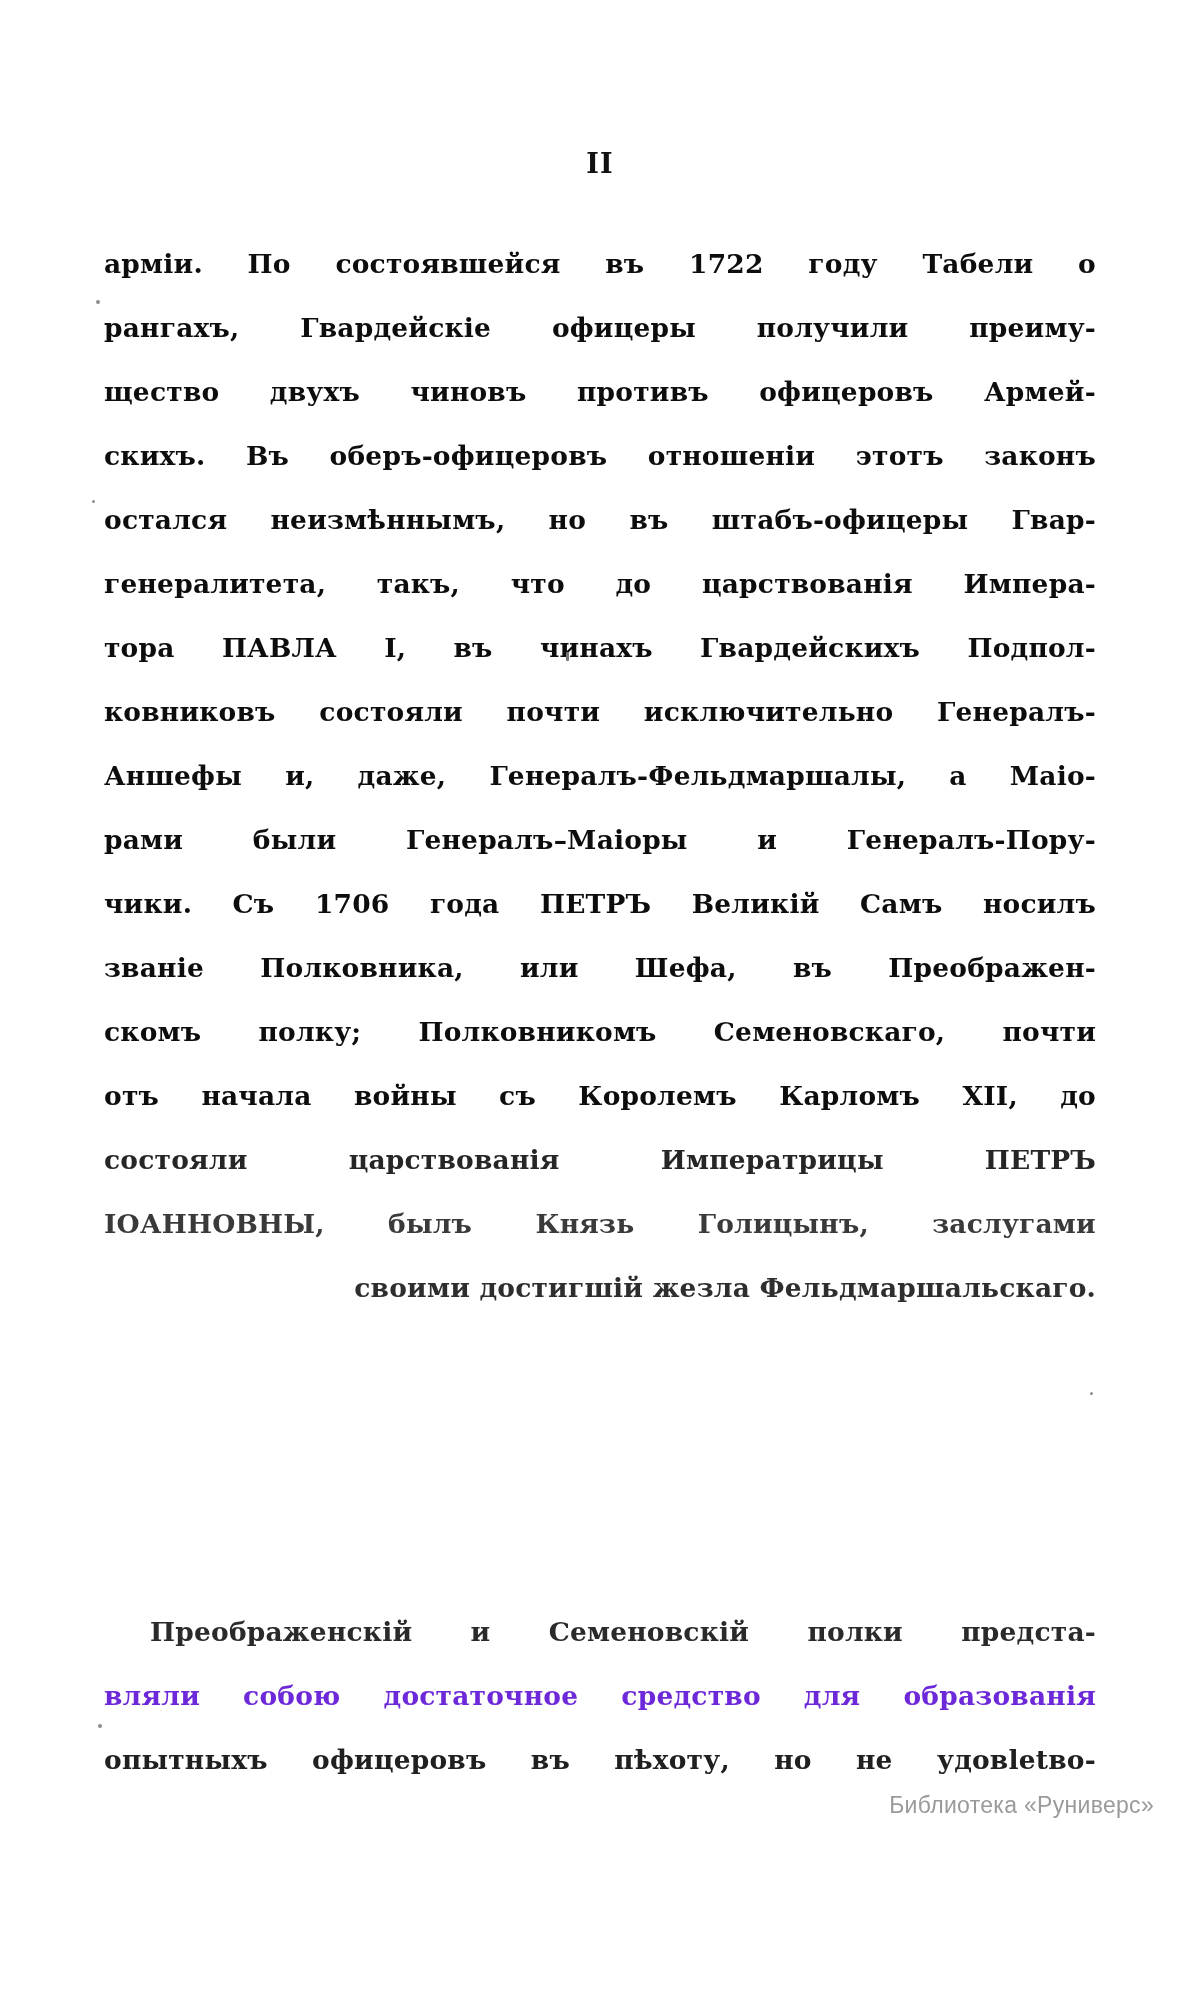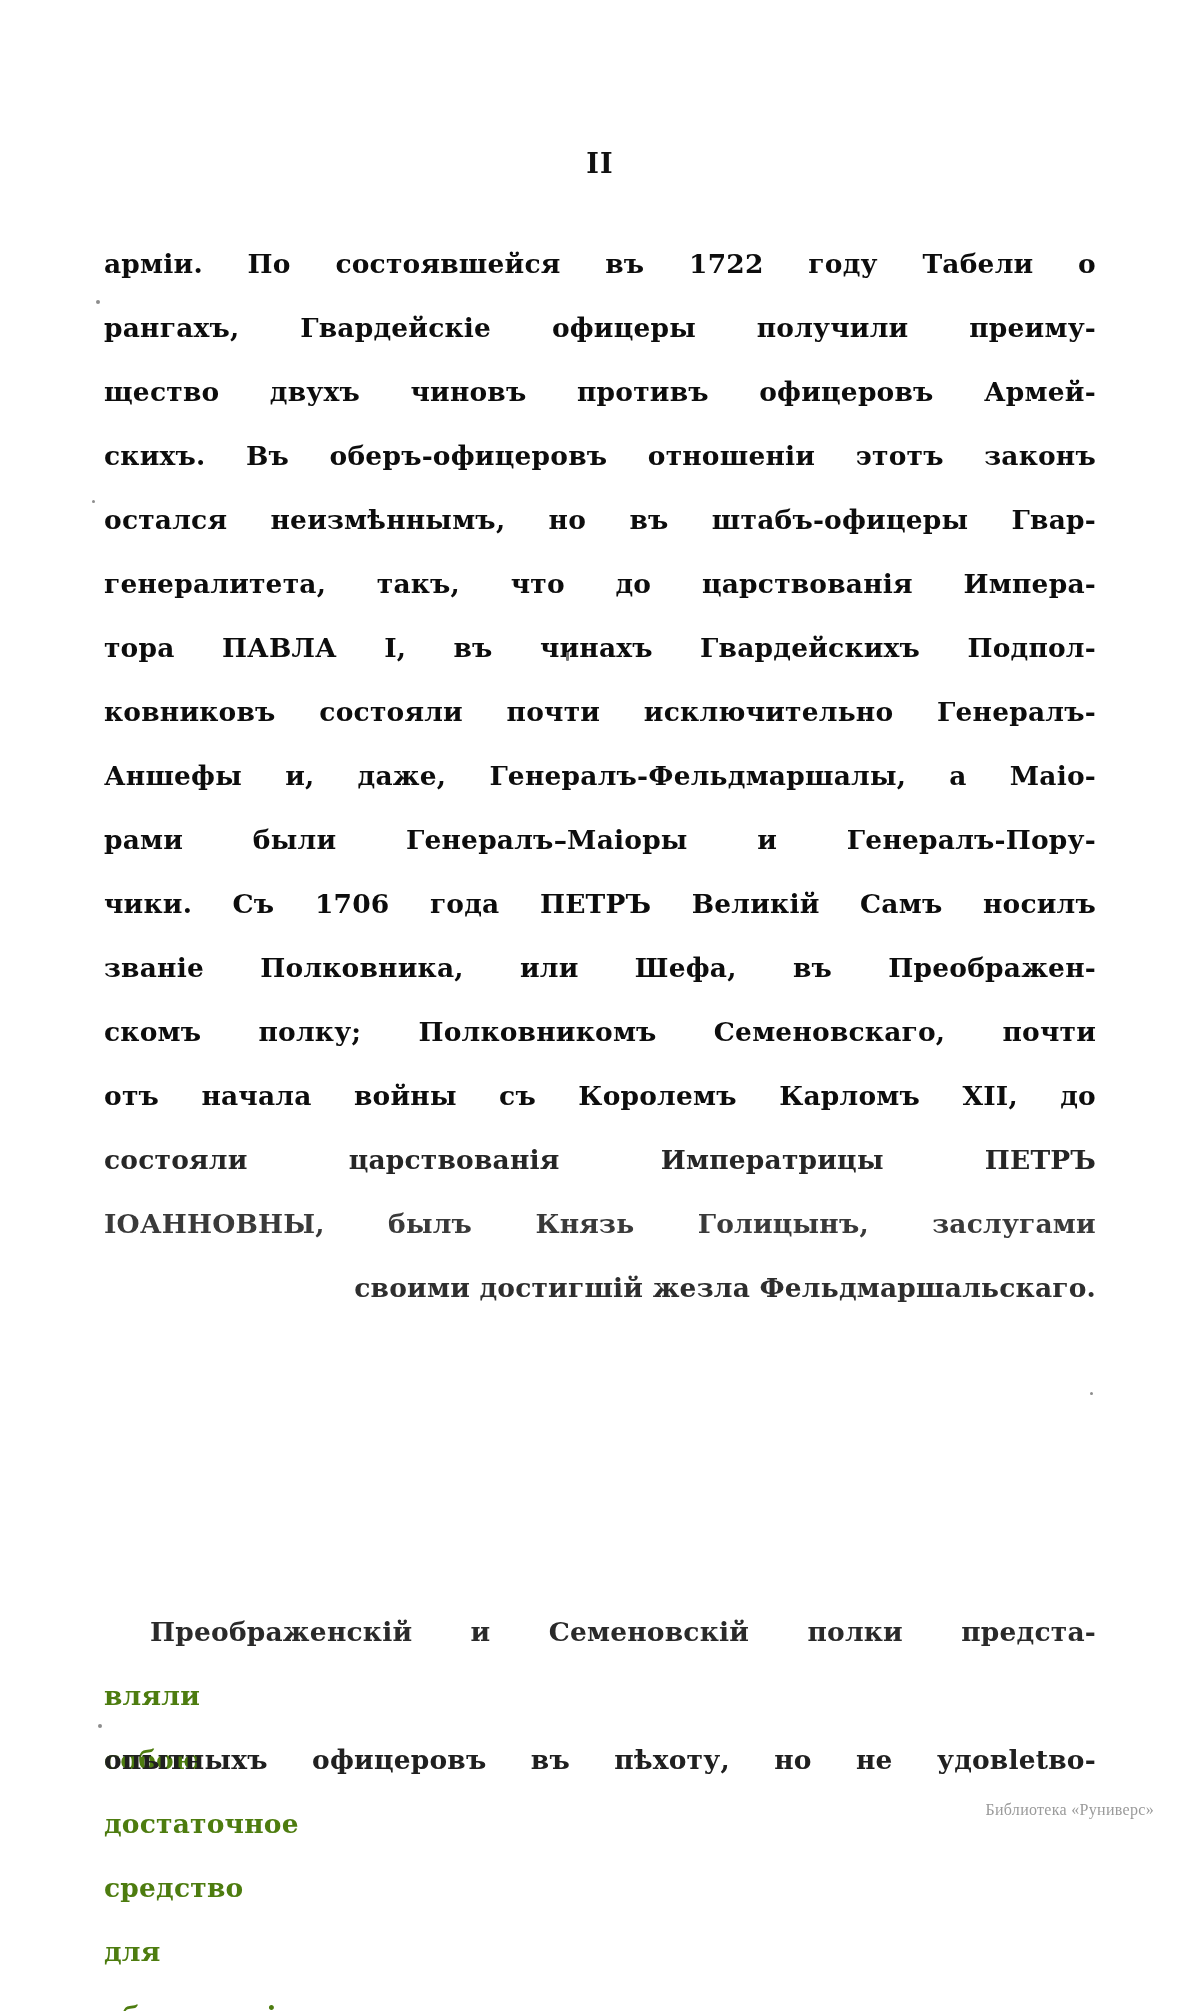--- a/index.html
+++ b/index.html
@@ -45,42 +45,43 @@
     display: flex;
     justify-content: space-between;
     font-family: "DejaVu Serif", serif;
     font-weight: 700;
     font-size: 26.5px;
     line-height: 64px;
     height: 64px;
     white-space: nowrap;
     color: #0d0d0d;
     letter-spacing: 0.2px;
+    gap: 16px;
   }
   .line.nojustify {
     display: block;
     text-align: right;
   }
   .line > span {
     display: inline-block;
   }
   
   .fade1 { color: #262626; }
   .fade2 { color: #3a3a3a; }
   .fade3 { color: #2e2e2e; }
   .block-second .line { color: #1c1c1c; }
   .block-second .l0 { color: #2a2a2a; }
-  .block-second .l1 { color: #4d7c0f; flex-direction: column; }
+  .block-second .l1 { color: #6d28d9; }
   .block-second .l2 { color: #202020; }
   .watermark {
     position: absolute;
     right: 46px;
     bottom: 42px;
-    font-family: Liberation Serif, serif;
-    font-size: 16px;
+    font-family: Liberation Sans, sans-serif;
+    font-size: 23px;
     color: #9a9a9a;
     letter-spacing: 0.3px;
   }
   .speck {
     position: absolute;
     background: #8d8d8d;
     border-radius: 50%;
   }
   .s1 { left: 96px; top: 300px; width: 4px; height: 4px; }
   .s2 { left: 92px; top: 500px; width: 3px; height: 3px; }

